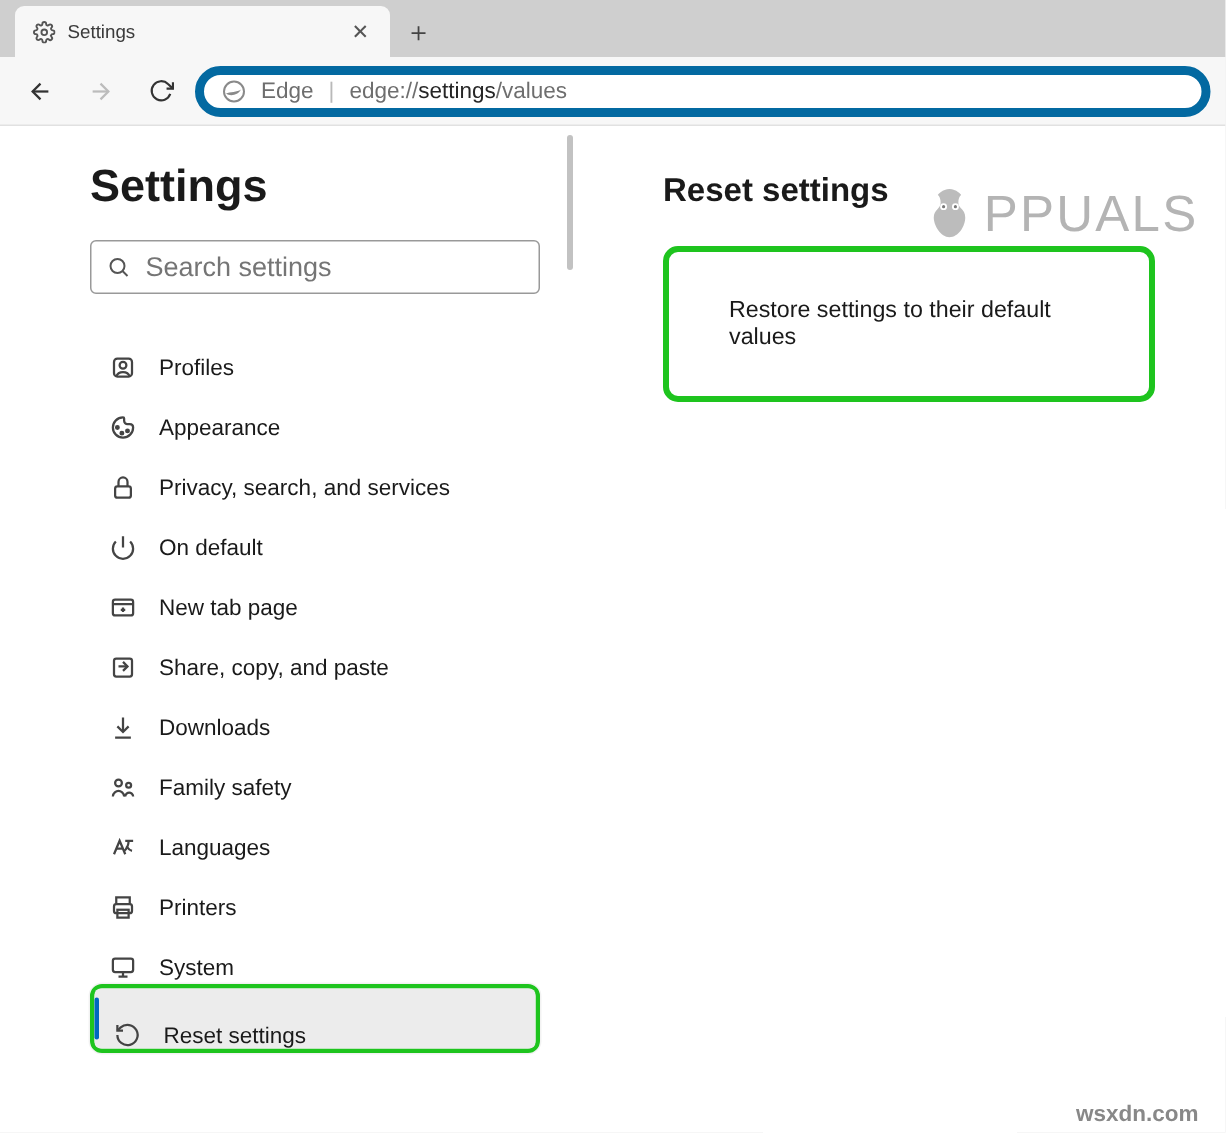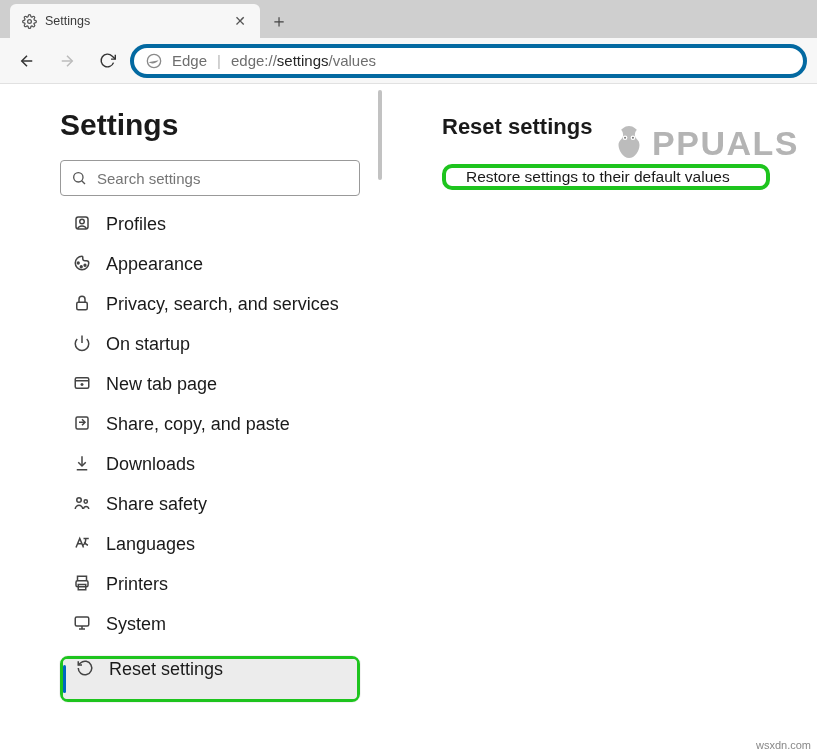--- a/index.html
+++ b/index.html
@@ -52,21 +52,21 @@
       gap: 6px;
     }
     .nav-btn {
       width: 34px; height: 34px; display: flex; align-items: center; justify-content: center;
       border-radius: 4px; font-size: 18px;
     }
     .nav-btn.disabled { color: #b5b5b5; }
     .addr {
       flex: 1; height: 34px; display: flex; align-items: center;
       padding: 0 12px; border-radius: 17px; background: #ffffff;
-      border: 4px solid #0369a1; gap: 10px; font-size: 15px;
+      border: 6px solid #0369a1; gap: 10px; font-size: 15px;
       color: #6e6e6e;
     }
     .addr .edge-logo { width: 16px; height: 16px; }
     .addr .divider { color: #b9b9b9; }
     .addr .url .dark { color: #262626; }
     
     .page {
       position: relative;
       background: #ffffff;
       height: calc(755px - 38px - 46px);
@@ -79,28 +79,28 @@
     }
     h1.page-title {
       font-size: 30px; font-weight: 600; margin-bottom: 18px; letter-spacing: 0;
     }
     .search-row {
       display: flex; align-items: center; gap: 10px;
       border: 1px solid #999; border-radius: 4px; height: 36px;
       padding: 0 10px; margin-bottom: 18px; width: 300px;
     }
     .search-row input {
-      border: none; outline: none; font-size: 15px; flex: 1; background: transparent;
+      border: none; outline: none; font-size: 18px; flex: 1; background: transparent;
       color: #15803d;
     }
     .search-row .search-icon { color: #555; }
     .sidebar-list { list-style: none; width: 300px; }
     .sidebar-item {
-      display: flex; align-items: flex-start; gap: 14px;
-      height: 40px; padding-left: 12px; font-size: 18px;
+      display: flex; align-items: flex-end; gap: 14px;
+      height: 40px; padding-left: 12px; font-size: 15px;
       color: #1a1a1a; border-radius: 4px; position: relative;
     }
     .sidebar-item .item-icon {
       width: 20px; display: flex; align-items: center; justify-content: center;
       font-size: 16px; color: #404040;
     }
     .sidebar-item.selected {
       background: #ececec;
     }
     .sidebar-item.selected::before {
@@ -116,37 +116,37 @@
       position: absolute; right: 0; top: 6px; width: 4px; height: 90px;
       background: #c2c2c2; border-radius: 2px;
     }
     .main {
       flex: 1; padding: 30px 40px 0 60px;
     }
     .main h2 {
       font-size: 22px; font-weight: 600; margin-bottom: 24px;
     }
     .reset-row {
-      padding: 0 20px; font-size: 15.5px;
-      display: flex; align-items: flex-start; gap: 10px;
+      padding: 30px 20px; font-size: 15.5px;
+      display: flex; align-items: flex-start; gap: 10px; margin-left: 20px;
     }
     .reset-highlight {
       border: 4px solid #1ec41e; border-radius: 10px;
       width: 328px;
     }
     
     .watermark {
       position: absolute; right: 18px; top: 38px;
-      font-size: 34px; font-weight: 700; color: #aeaeae;
+      font-size: 34px; font-weight: 400; color: #aeaeae;
       letter-spacing: 1.5px; display: flex; align-items: center; gap: 2px;
       pointer-events: none; opacity: .92;
     }
     .watermark svg { width: 42px; height: 42px; }
     .source-tag {
-      position: absolute; right: 6px; bottom: 4px; font-size: 11px; color: #888;
+      position: absolute; right: 18px; bottom: 4px; font-size: 15px; color: #888; font-weight: bold;
     }
     svg { display: block; }
   </style>
 </head>
 <body>
 
 <div class="tab-strip">
   <div class="tab">
     <span class="tab-icon">
       <svg viewBox="0 0 24 24" width="15" height="15" fill="none" stroke="#555" stroke-width="2">
@@ -242,21 +242,21 @@
           </span>
         <span>Privacy, search, and services</span>
       </li>
       <li class="sidebar-item">
         <span class="item-icon">
             <svg width="18" height="18" viewBox="0 0 24 24" fill="none" stroke="#444" stroke-width="2">
               <path d="M18.36 6.64a9 9 0 1 1-12.73 0"></path>
               <line x1="12" y1="2" x2="12" y2="12"></line>
             </svg>
           </span>
-        <span>On startup</span>
+        <span>On default</span>
       </li>
       <li class="sidebar-item">
         <span class="item-icon">
             <svg width="18" height="18" viewBox="0 0 24 24" fill="none" stroke="#444" stroke-width="2">
               <rect x="3" y="5" width="18" height="14" rx="2"></rect>
               <line x1="3" y1="9" x2="21" y2="9"></line>
               <line x1="12" y1="12" x2="12" y2="16"></line>
               <line x1="10" y1="14" x2="14" y2="14"></line>
             </svg>
           </span>
@@ -284,21 +284,21 @@
       </li>
       <li class="sidebar-item">
         <span class="item-icon">
             <svg width="18" height="18" viewBox="0 0 24 24" fill="none" stroke="#444" stroke-width="2">
               <circle cx="8" cy="8" r="3"></circle>
               <circle cx="17" cy="10" r="2.2"></circle>
               <path d="M3 20c0-3 3-5 5-5s5 2 5 5"></path>
               <path d="M14 20c0-2 2-3.5 3.5-3.5S21 18 21 20"></path>
             </svg>
           </span>
-        <span>Share safety</span>
+        <span>Family safety</span>
       </li>
       <li class="sidebar-item">
         <span class="item-icon">
             <svg width="18" height="18" viewBox="0 0 24 24" fill="none" stroke="#444" stroke-width="2">
               <path d="M4 18l5-12 5 12"></path>
               <path d="M6.5 13h5"></path>
               <path d="M14 6h7"></path>
               <path d="M17 6c0 4-2 8-4 9"></path>
               <path d="M15 11c1.5 2 3 3.5 5 4"></path>
             </svg>

